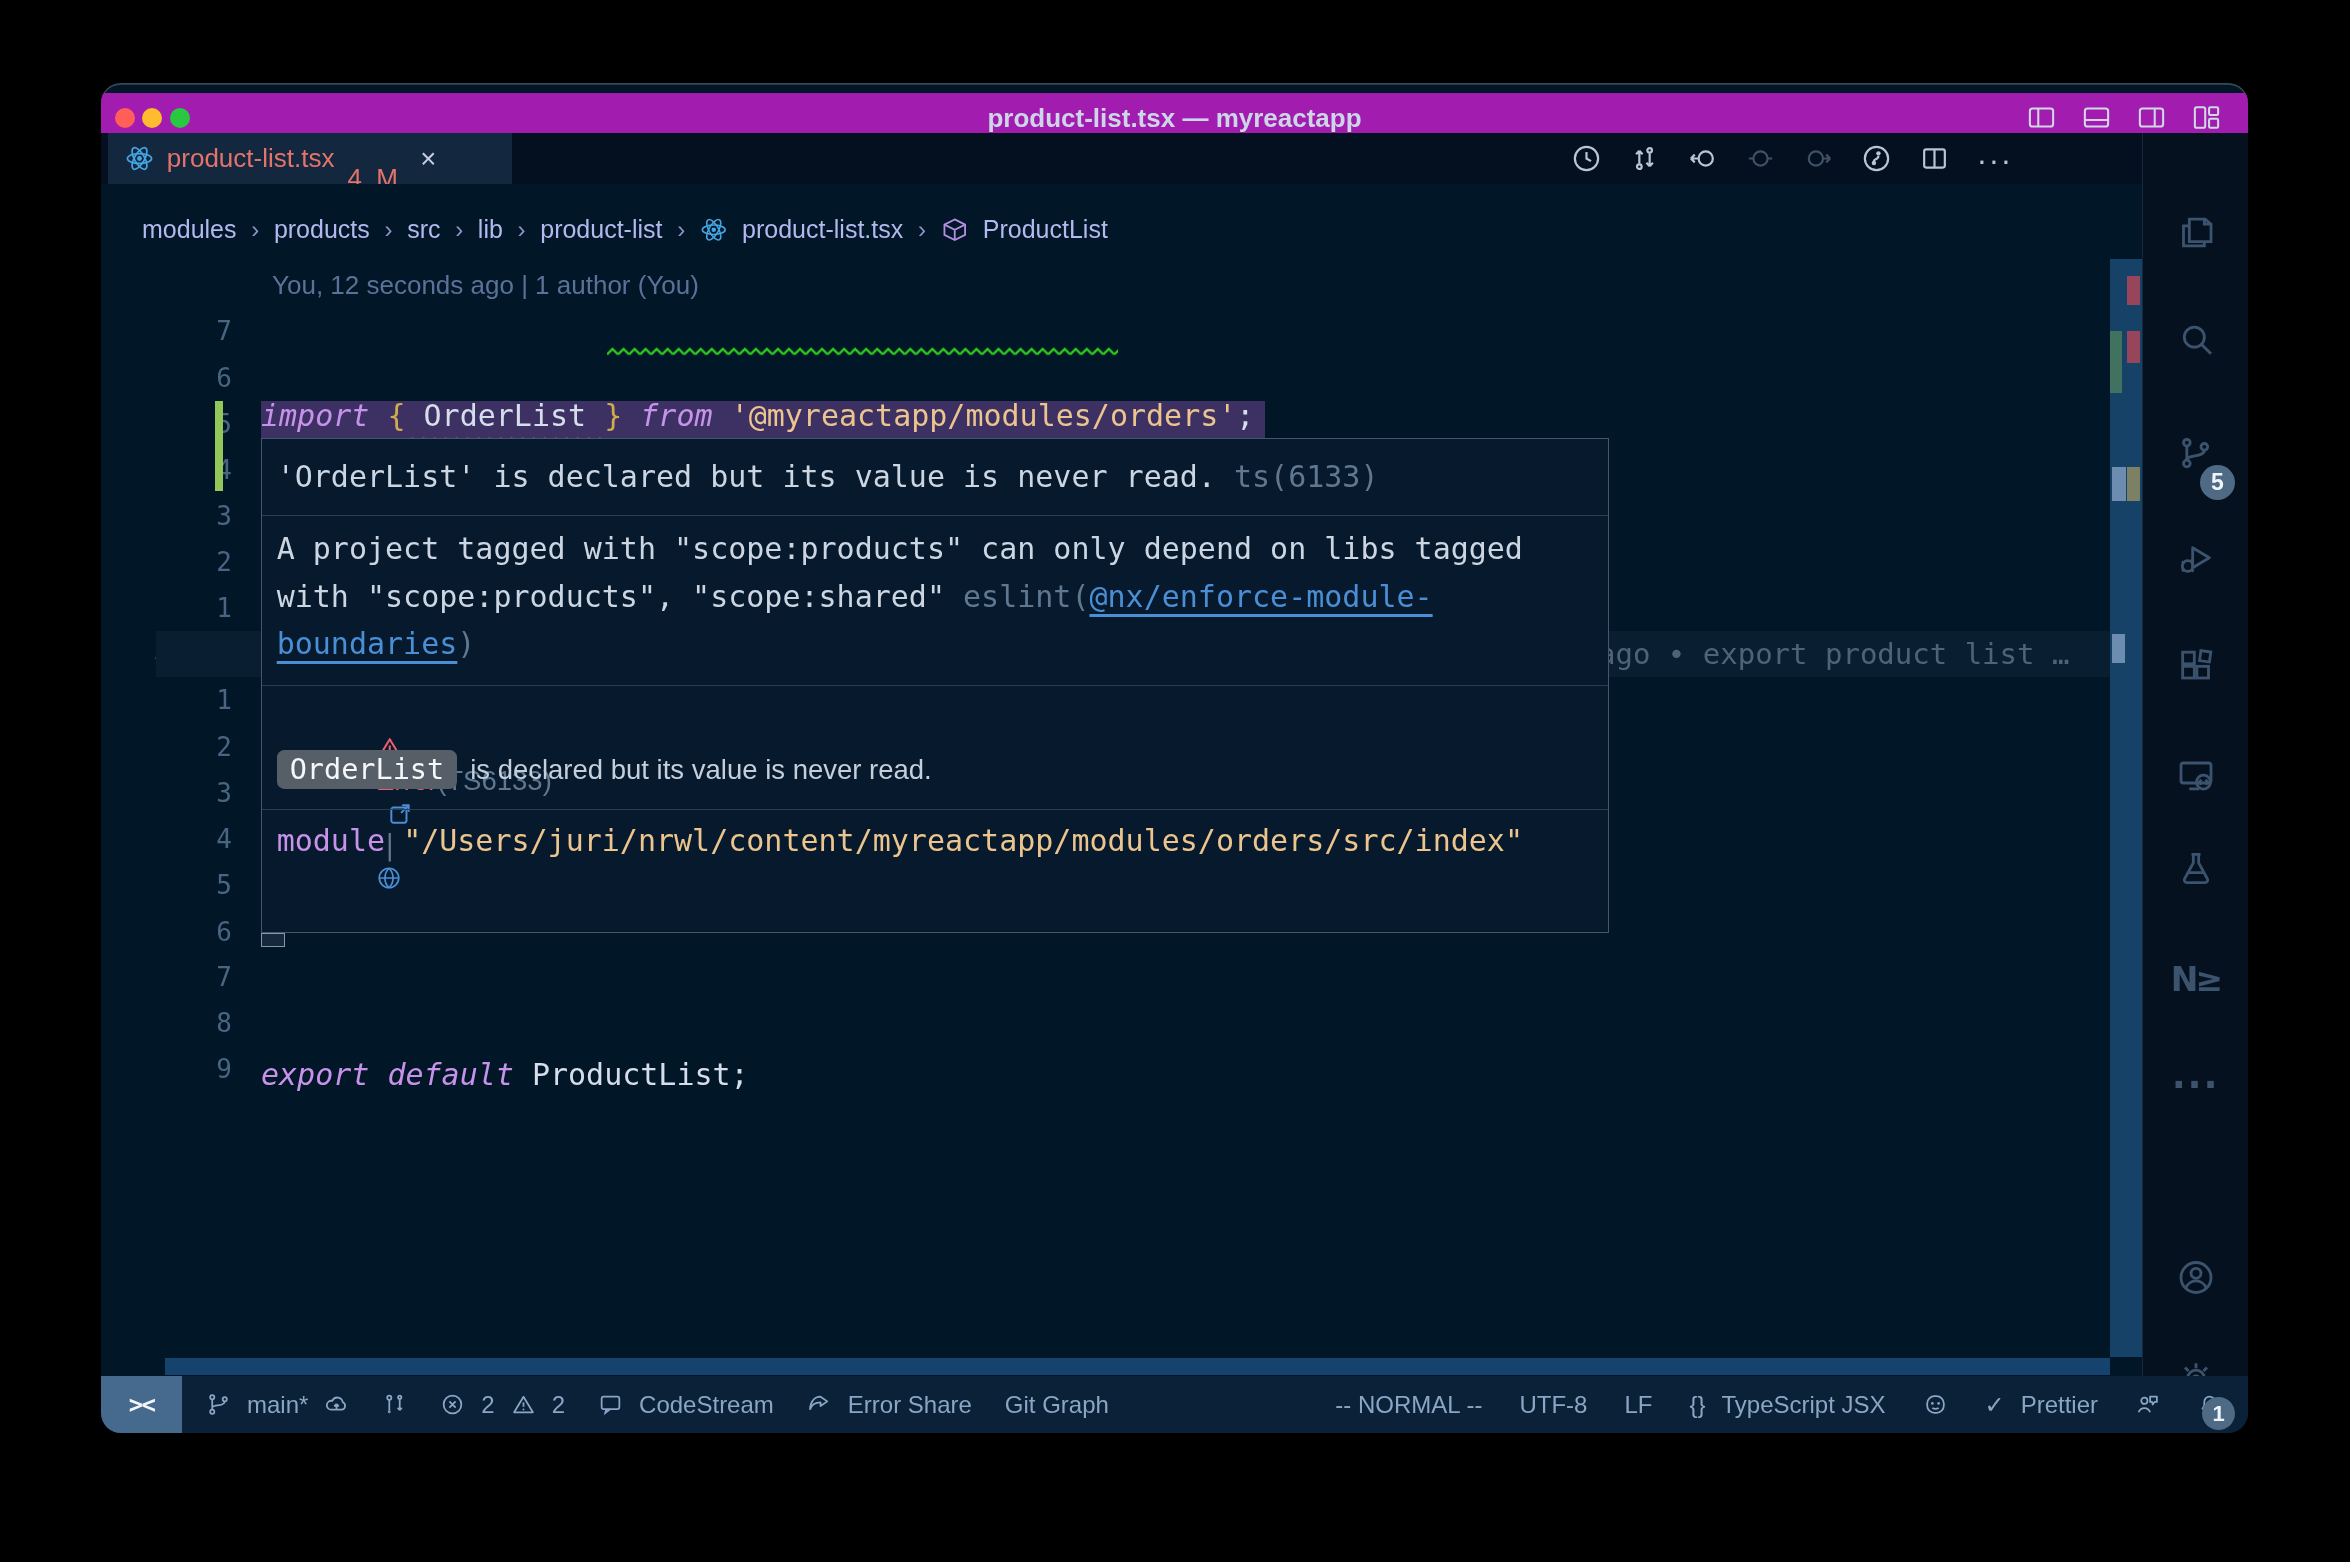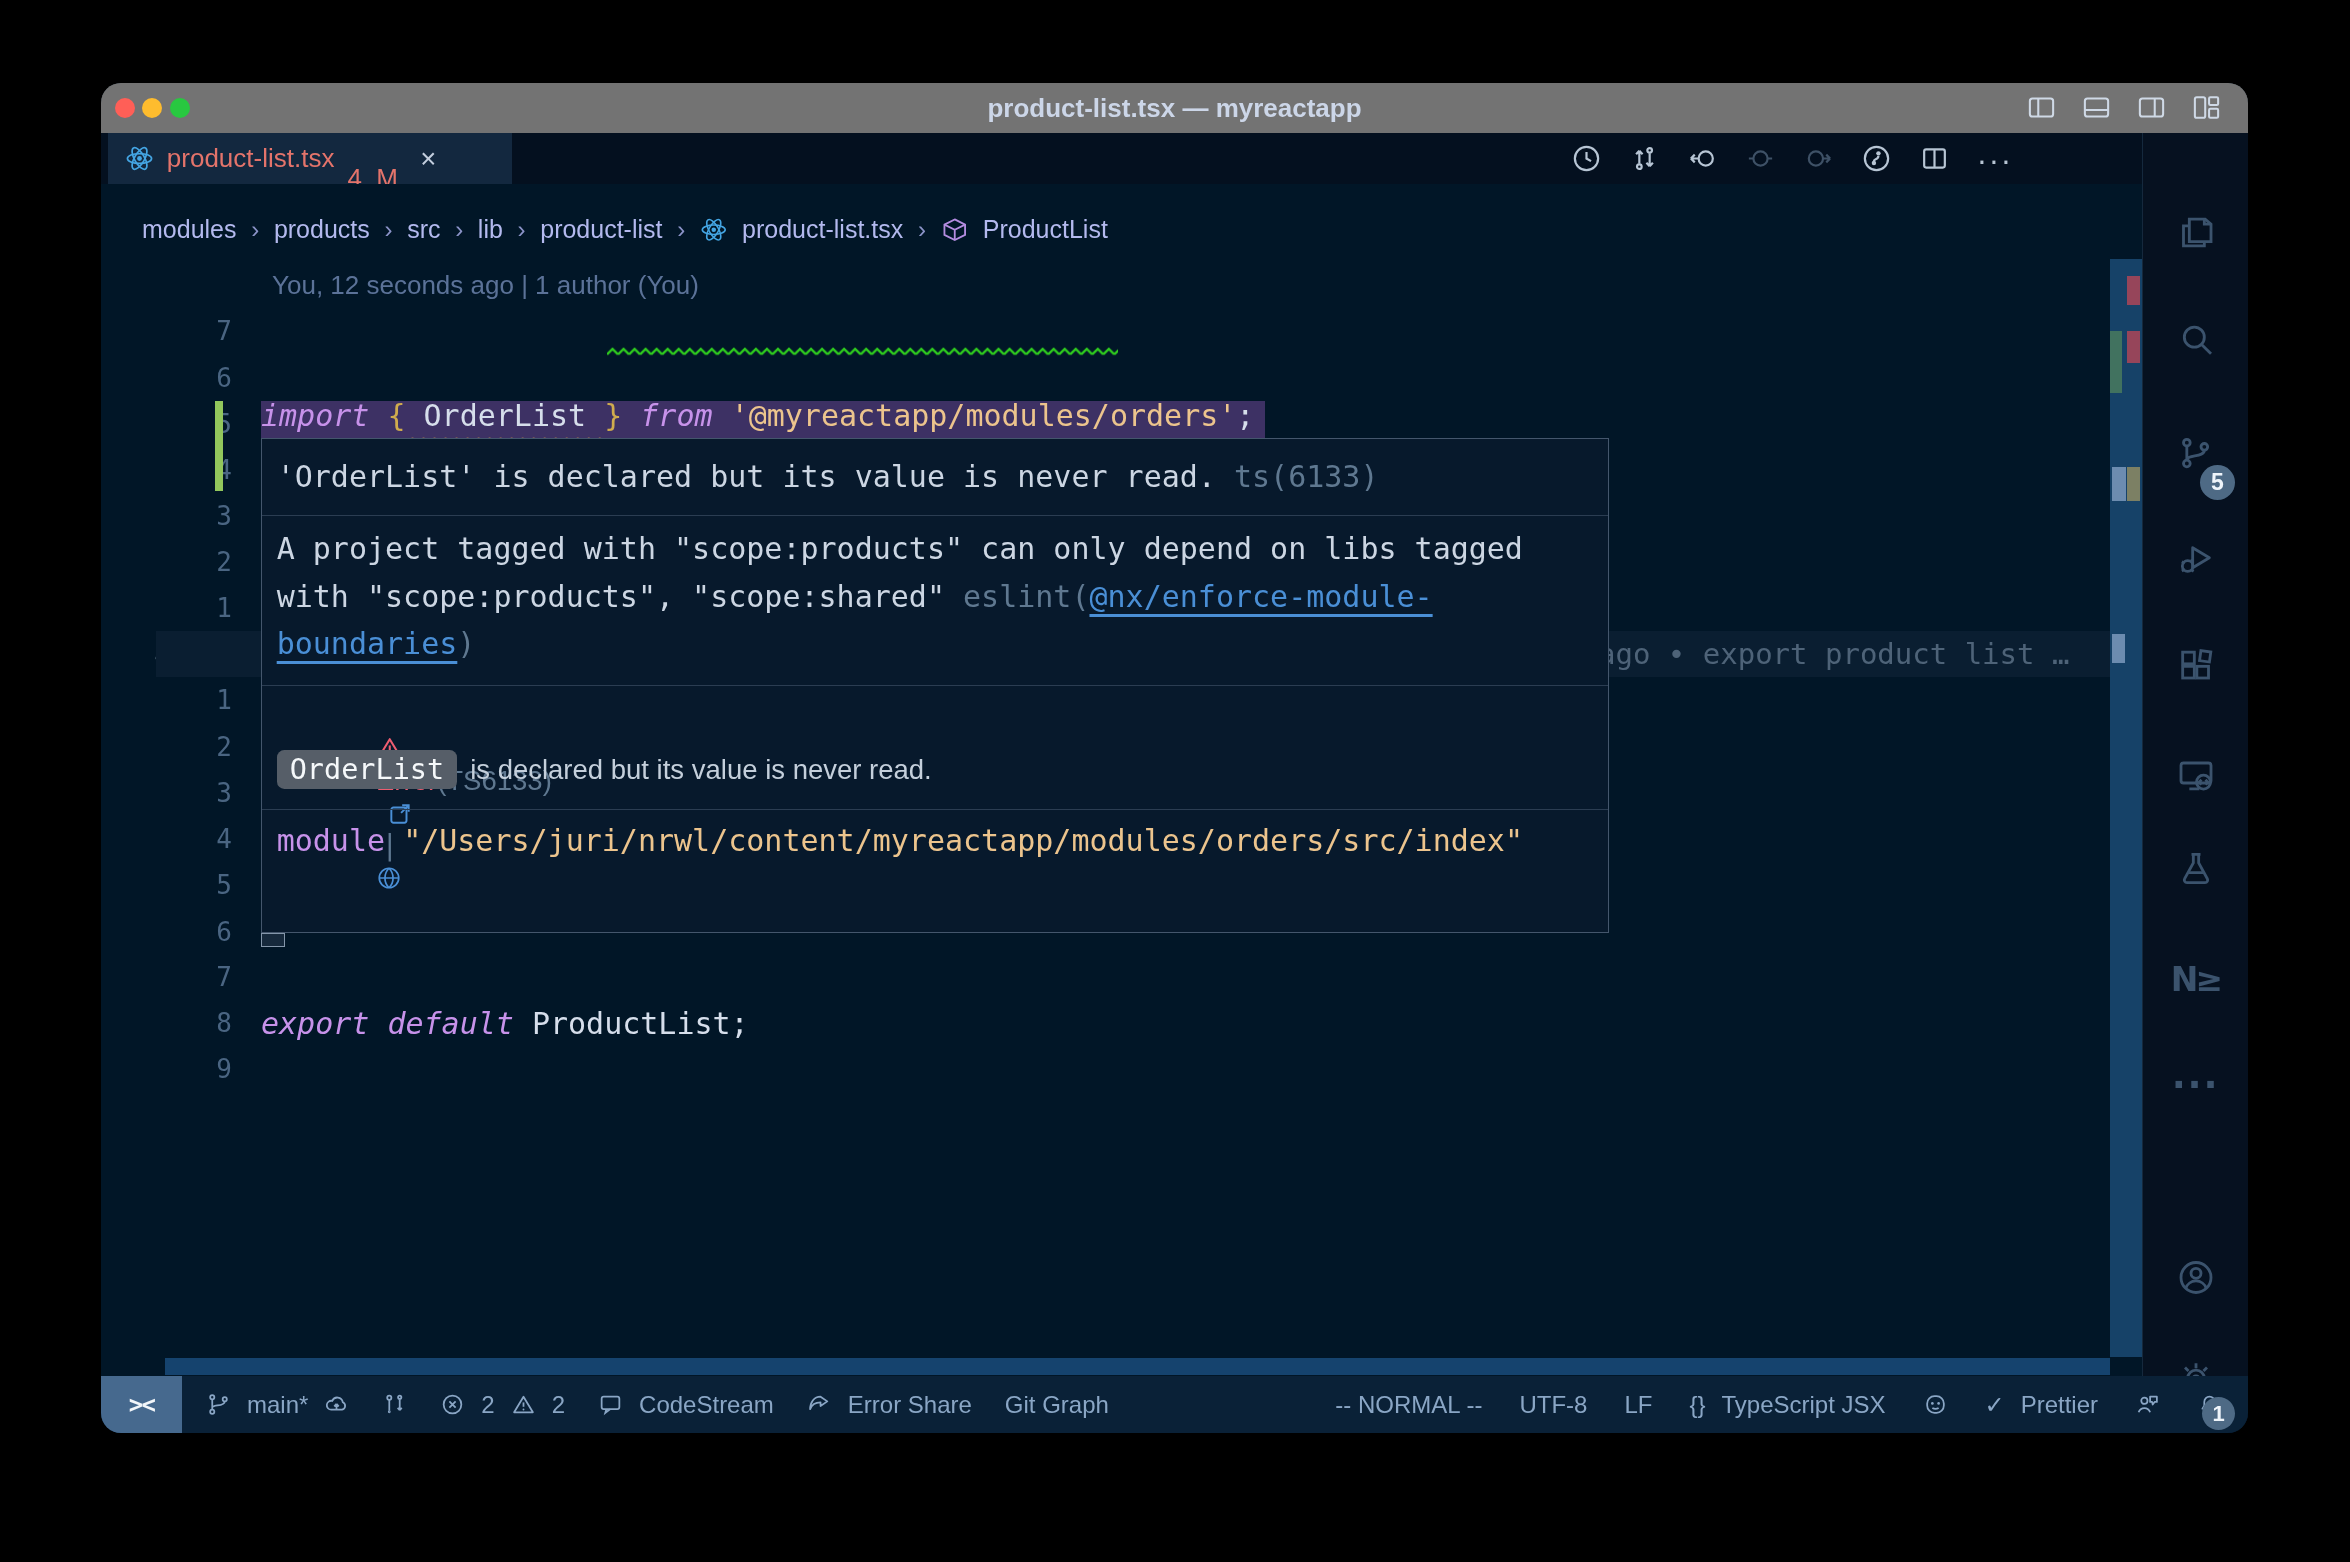--- a/index.html
+++ b/index.html
@@ -4,21 +4,21 @@
 <style>
   html,body{margin:0;padding:0;background:#000;width:2351px;height:1563px;overflow:hidden;}
   *{box-sizing:border-box;}
   .ui{font-family:"Liberation Sans","DejaVu Sans",sans-serif;}
   .window{
     position:absolute;left:101px;top:83px;width:2147px;height:1350px;
     background:#011627;border-radius:20px;overflow:hidden;
     box-shadow:inset 0 1.8px 0 rgba(255,255,255,0.22), 0 27.5px 73px rgba(0,0,0,.8);
   }
   
-  .titlebar{position:absolute;left:0;top:0;width:100%;height:50px;background:#737373;text-decoration:underline;}
+  .titlebar{position:absolute;left:0;top:10px;width:100%;height:50px;background:#a21caf;text-decoration:underline;}
   .tl{position:absolute;top:14.7px;width:20px;height:20px;border-radius:50%;}
   .wintitle{position:absolute;left:50%;top:0;transform:translateX(-50%);line-height:50px;
     color:#ccd6e8;font-size:26px;font-weight:700;}
   .layouticons{position:absolute;right:26px;top:9.2px;display:flex;gap:24px;}
   .layouticons svg{width:31px;height:31px;stroke:#cfd9e6;stroke-width:1.6;fill:none;}
   
   .tabbar{position:absolute;left:0;top:50px;width:2041px;height:51px;background:#04101f;}
   .tab{position:absolute;left:7.3px;top:0;width:404px;height:51px;background:#13283f;
     display:flex;align-items:center;padding:0 16.5px;gap:13px;}
   .tab .label{color:#e4746b;font-size:26px;}
@@ -254,21 +254,21 @@
         <pattern id="zz2" width="12" height="10" patternUnits="userSpaceOnUse">
           <path d="M0 8L6 2l6 6" stroke="#2ecb1e" stroke-width="2.6" fill="none"></path>
         </pattern>
       </defs>
     <rect width="1093" height="10" fill="url(#zz2)"></rect>
   </svg>
 
   <div class="curline" style="top:548px;width:1954px;height:46px;"></div>
   <div class="inlineblame" style="left:1497px;top:548px;width:514px;">ago • export product list …</div>
 
-  <div class="coderow" style="top:918px;text-align:right;"><span class="kw">export </span><span class="kw">default </span><span class="id">ProductList;</span></div>
+  <div class="coderow" style="top:969px;text-align:right;"><span class="kw">export </span><span class="kw">default </span><span class="id">ProductList;</span></div>
 
   <div class="vstrip">
     <div class="mark" style="left:16.5px;top:16.5px;width:13.8px;height:29px;background:#96455a;"></div>
     <div class="mark" style="left:0px;top:72px;width:12px;height:62px;background:#41725f;"></div>
     <div class="mark" style="left:16.5px;top:72px;width:13.8px;height:32px;background:#96455a;"></div>
     <div class="mark" style="left:1.8px;top:208px;width:14.7px;height:34px;background:#6c8cb0;"></div>
     <div class="mark" style="left:16.5px;top:208px;width:13.8px;height:34px;background:#7c8064;"></div>
     <div class="mark" style="left:1.8px;top:375px;width:13px;height:29px;background:#6c8cb0;"></div>
   </div>
   <div class="hscroll"></div>

